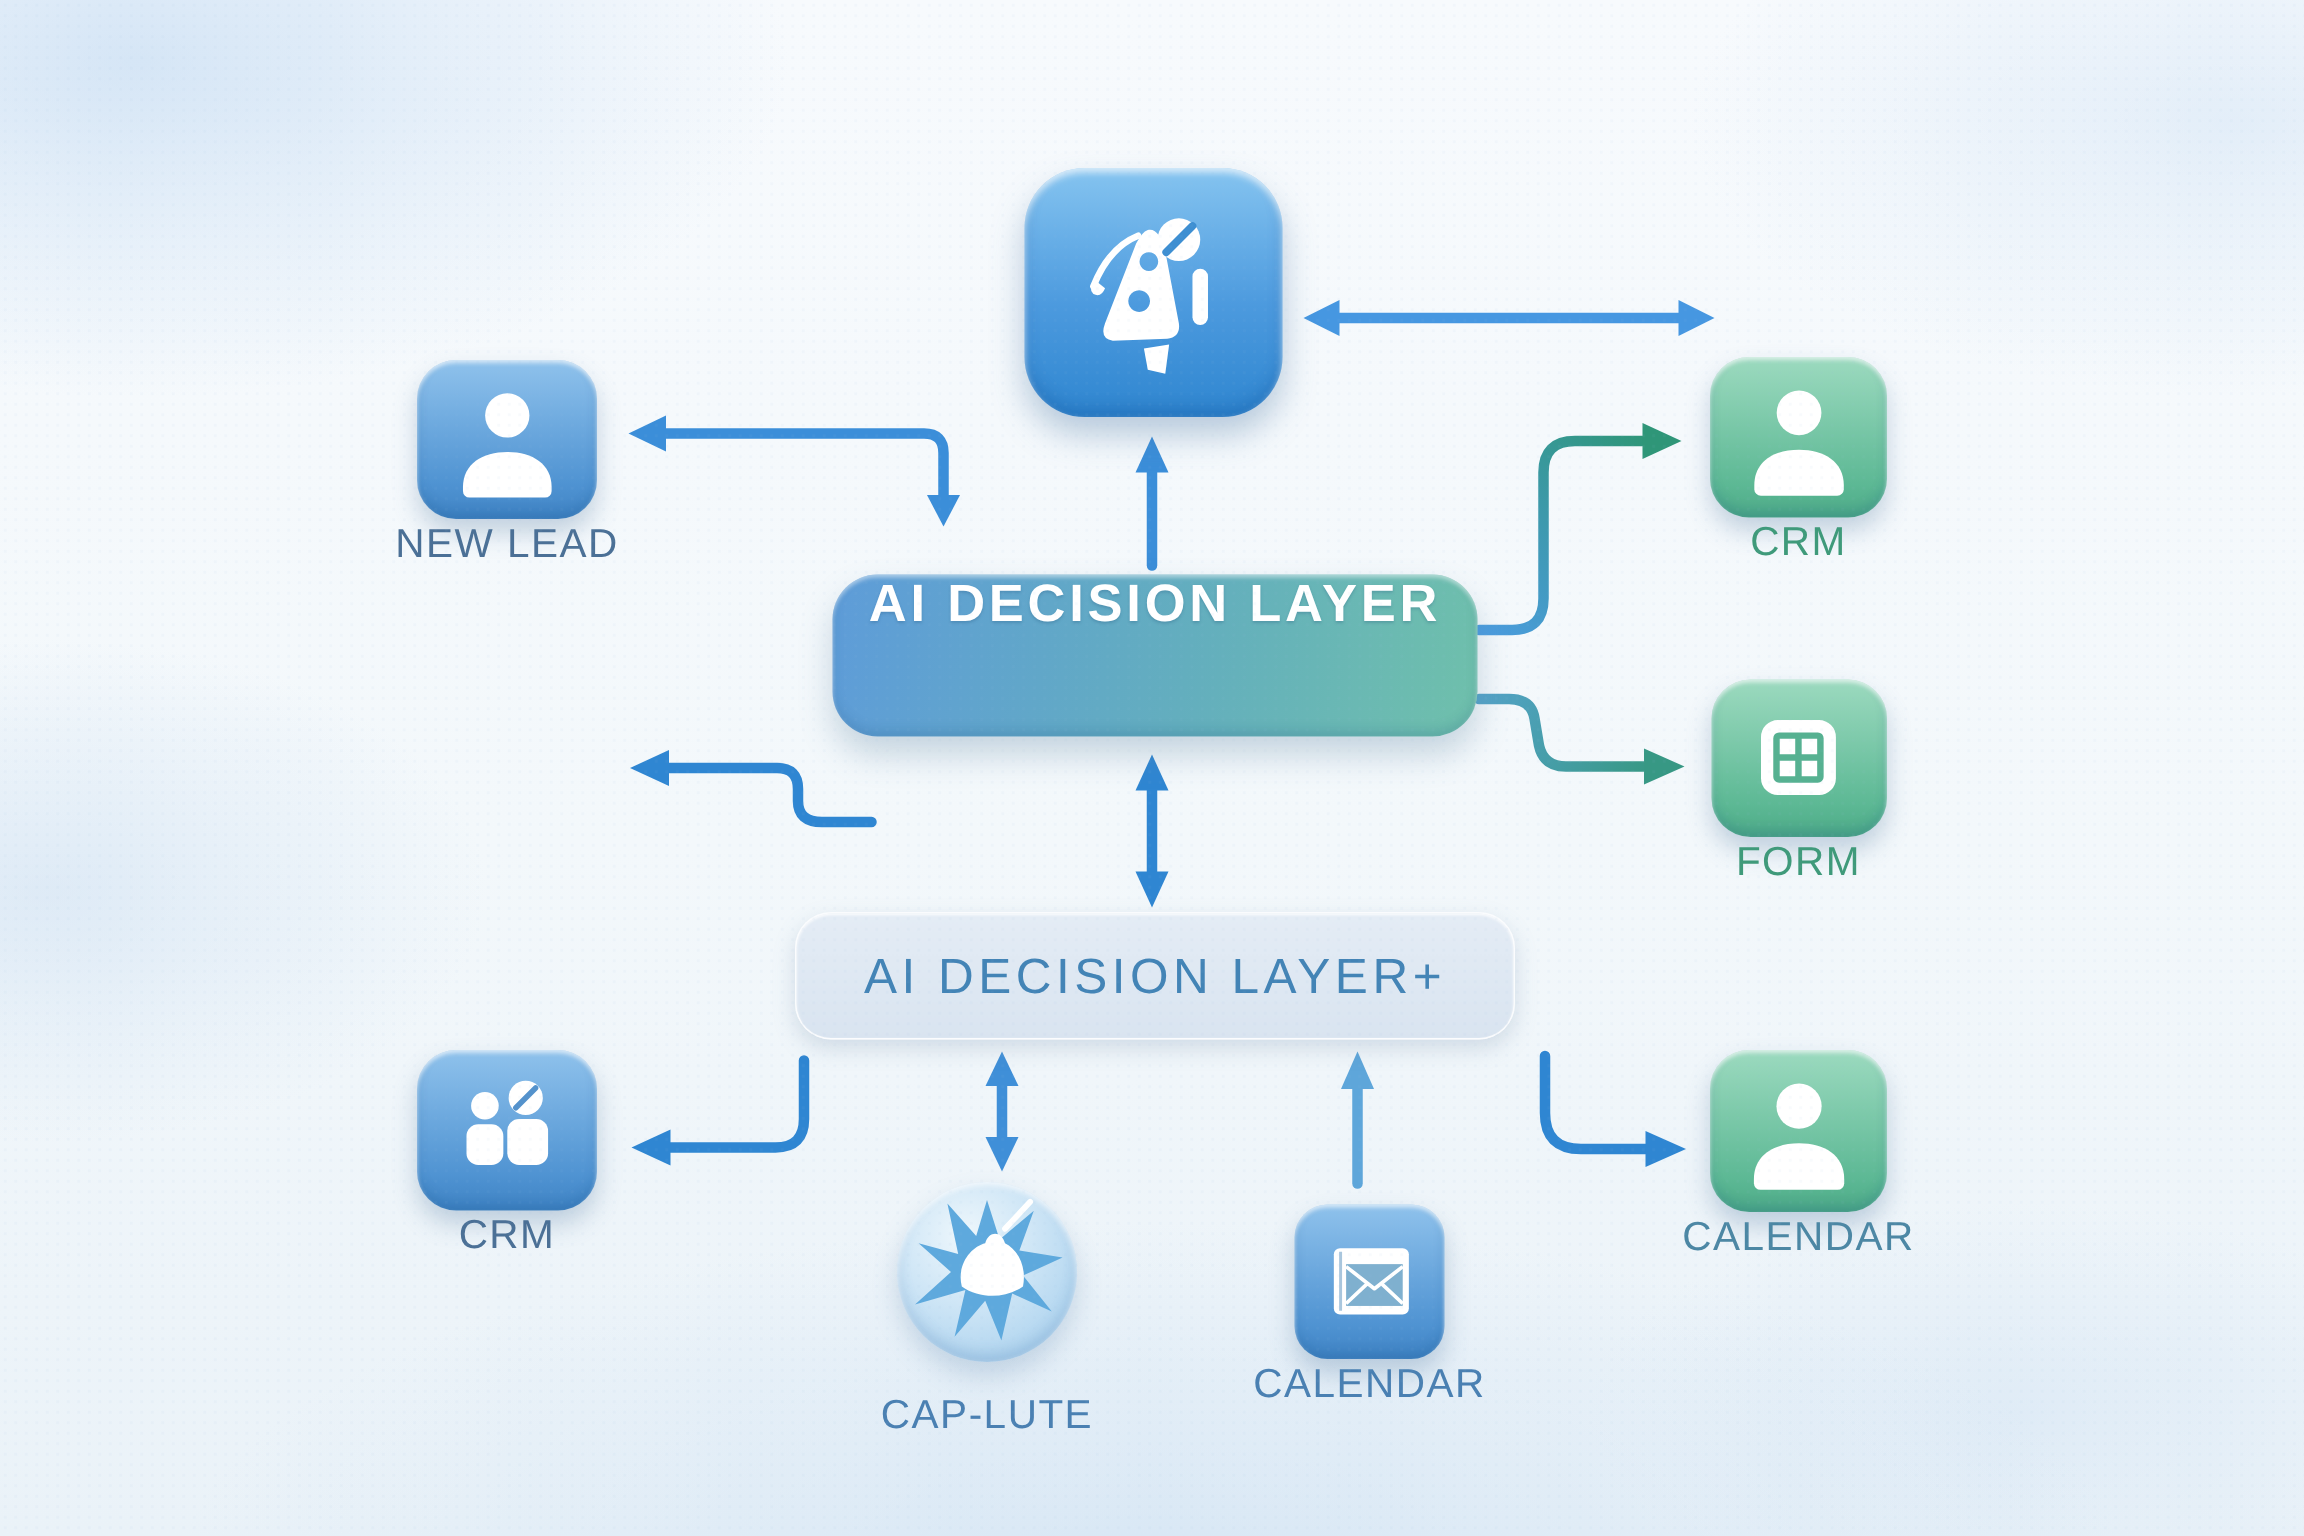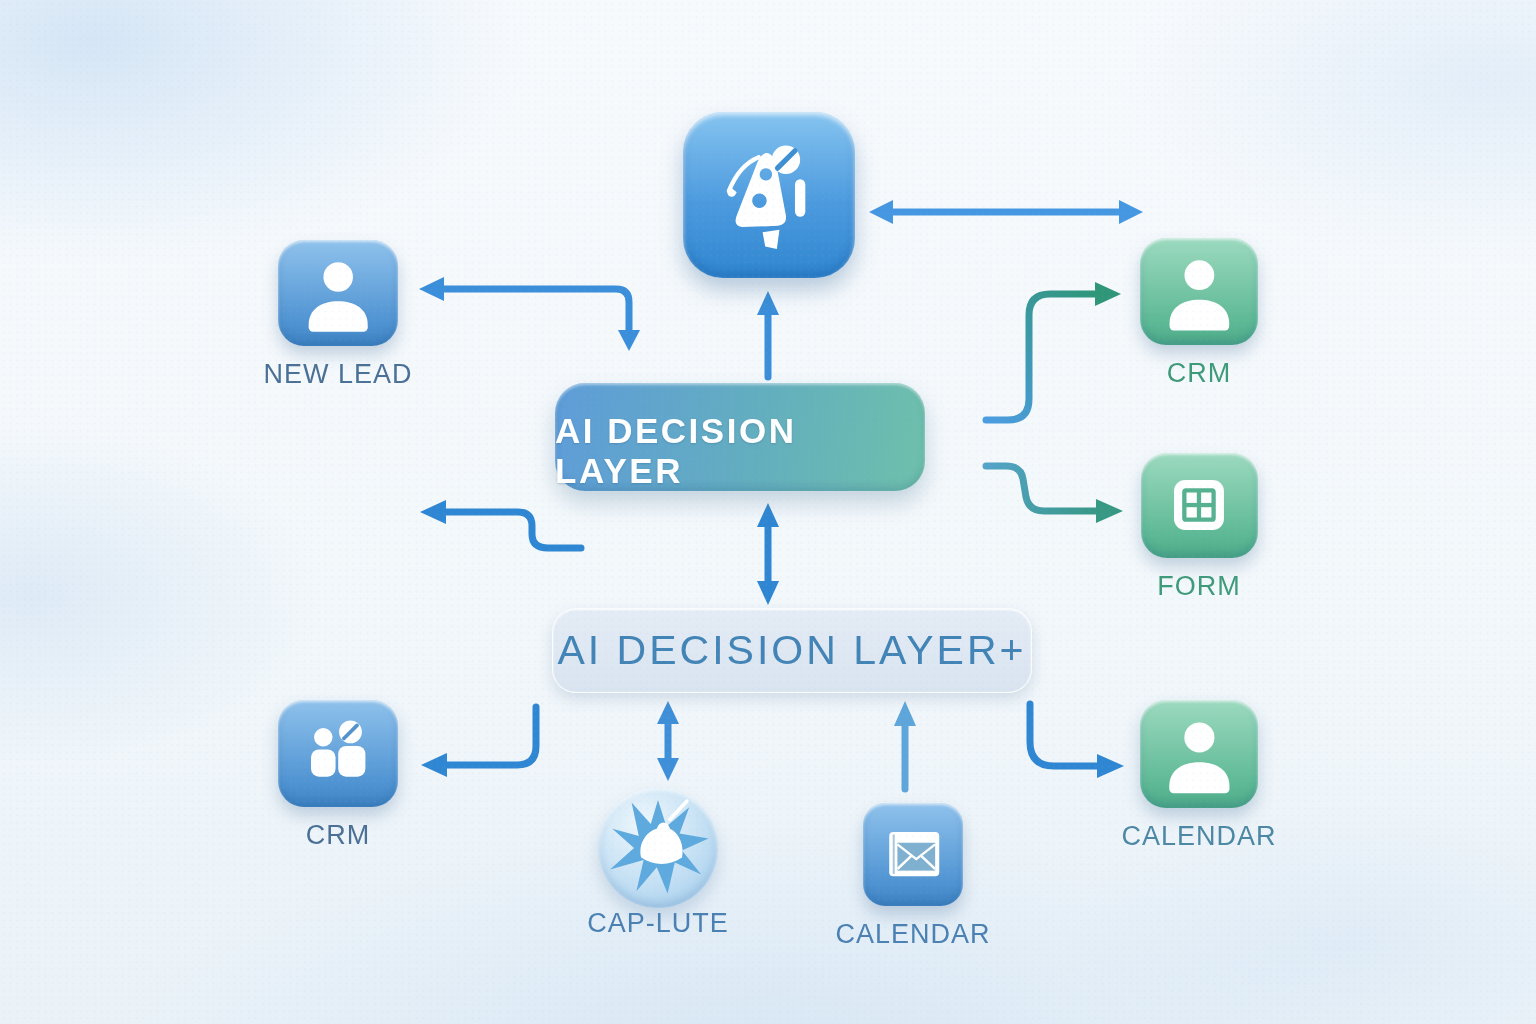--- a/index.html
+++ b/index.html
@@ -15,21 +15,21 @@
       linear-gradient(180deg,#f7fafd 0%,#f3f8fb 55%,#eaf2f8 100%);
   }
   .stage::after{
     content:"";position:absolute;inset:0;pointer-events:none;opacity:.45;
     background-image:radial-gradient(rgba(150,185,220,.14) 1px, transparent 1.3px);
     background-size:7px 7px;
   }
   .arrows{position:absolute;inset:0;width:1536px;height:1024px;}
 
   
-  .node{position:absolute;width:200px;display:flex;flex-direction:column;align-items:center;gap:13px;}
+  .node{position:absolute;width:200px;display:flex;flex-direction:column;align-items:center;gap:1px;}
   .tile{
     border-radius:26px;
     box-shadow:inset 0 2px 3px rgba(255,255,255,.65), inset 0 -4px 8px rgba(10,70,130,.18),
                0 9px 16px rgba(80,120,160,.30);
     display:flex;align-items:center;justify-content:center;
   }
   .tile svg{width:82%;height:82%;}
   .blue-tile{background:linear-gradient(180deg,#8fc2ec 0%,#4f93d2 78%,#3f83c4 100%);}
   .steel-tile{background:linear-gradient(180deg,#a3bed7 0%,#6c93b6 80%,#5d85a9 100%);}
   .green-tile{background:linear-gradient(180deg,#9cdabf 0%,#5cb894 80%,#4daa87 100%);}
@@ -44,35 +44,35 @@
     position:absolute;left:683px;top:112px;width:172px;height:166px;border-radius:40px;
     background:linear-gradient(180deg,#85c4f0 0%,#4c9ade 55%,#2f86d0 100%);
     box-shadow:inset 0 3px 5px rgba(255,255,255,.7), inset 0 -6px 10px rgba(0,60,130,.22),
                0 12px 22px rgba(70,115,160,.35);
     display:flex;align-items:center;justify-content:center;
   }
   .app-icon svg{width:78%;height:78%;}
 
   
   .pill-primary{
-    position:absolute;left:555px;top:383px;width:370px;height:108px;border-radius:30px;
+    position:absolute;left:555px;top:383px;width:430px;height:108px;border-radius:30px;
     background:linear-gradient(100deg,#5e9cd9 0%,#63aebe 55%,#6fc0ab 100%);
     box-shadow:inset 0 2px 3px rgba(255,255,255,.5), inset 0 -4px 8px rgba(20,80,120,.18),
                0 12px 22px rgba(90,130,160,.30);
-    display:flex;align-items:flex-end;justify-content:center;
+    display:flex;align-items:flex-start;justify-content:center;
     color:#fff;font-size:35px;font-weight:600;letter-spacing:2.5px;
     text-shadow:0 1px 2px rgba(30,80,120,.25);
   }
   .pill-secondary{
-    position:absolute;left:552px;top:608px;width:478px;height:83px;border-radius:24px;
+    position:absolute;left:530px;top:608px;width:478px;height:83px;border-radius:24px;
     background:linear-gradient(180deg,#e4ecf5 0%,#d9e4f0 100%);
     border:1px solid rgba(255,255,255,.85);
     box-shadow:inset 0 1px 2px rgba(255,255,255,.9), 0 6px 14px rgba(110,140,170,.25);
     display:flex;align-items:center;justify-content:center;
-    color:#4384b6;font-size:41px;letter-spacing:3px;
+    color:#4384b6;font-size:33px;letter-spacing:3px;
   }
 
   
   .round-icon{
     width:120px;height:120px;border-radius:50%;
     background:radial-gradient(circle at 38% 30%, #eef7fc 0%, #cfe6f6 40%, #9dcaeb 100%);
     box-shadow:inset 0 2px 4px rgba(255,255,255,.8), inset 0 -5px 9px rgba(60,110,170,.22),
                0 9px 16px rgba(90,130,170,.25);
     display:flex;align-items:center;justify-content:center;
   }
@@ -226,21 +226,21 @@
   <div class="node" style="left:1099px;top:700px;">
     <div class="tile green-tile" style="width:118px;height:108px;">
       <svg viewBox="0 0 100 100">
         <circle cx="50" cy="31" r="17" fill="#fff"></circle>
         <path d="M16 86 c0-18 15-27 34-27 s34 9 34 27 v3 a5 5 0 0 1 -5 5 h-58 a5 5 0 0 1 -5 -5 z" fill="#fff"></path>
       </svg>
     </div>
     <div class="caption cap-teal">CALENDAR</div>
   </div>
 
-  <div class="node" style="left:558px;top:788px;gap:0;">
+  <div class="node" style="left:558px;top:788px;gap:20px;">
     <div class="round-icon">
       <svg viewBox="0 0 100 100">
         <polygon fill="#5ea9dd" points="50,10 57,32 76,16 68,38 92,42 70,52 86,72 64,62 58,88 49,66 32,86 38,60 10,68 30,50 12,34 34,40 28,12 44,30"></polygon>
         <path fill="#fff" d="M36 58 C 33 46 41 36 49 34 C 51 27 58 27 60 34 C 68 38 72 48 70 58 C 60 65 46 65 36 58 Z"></path>
         <line x1="60" y1="26" x2="74" y2="11" stroke="#fff" stroke-width="3.2" stroke-linecap="round"></line>
       </svg>
     </div>
     <div class="caption cap-midblue">CAP-LUTE</div>
   </div>
 

